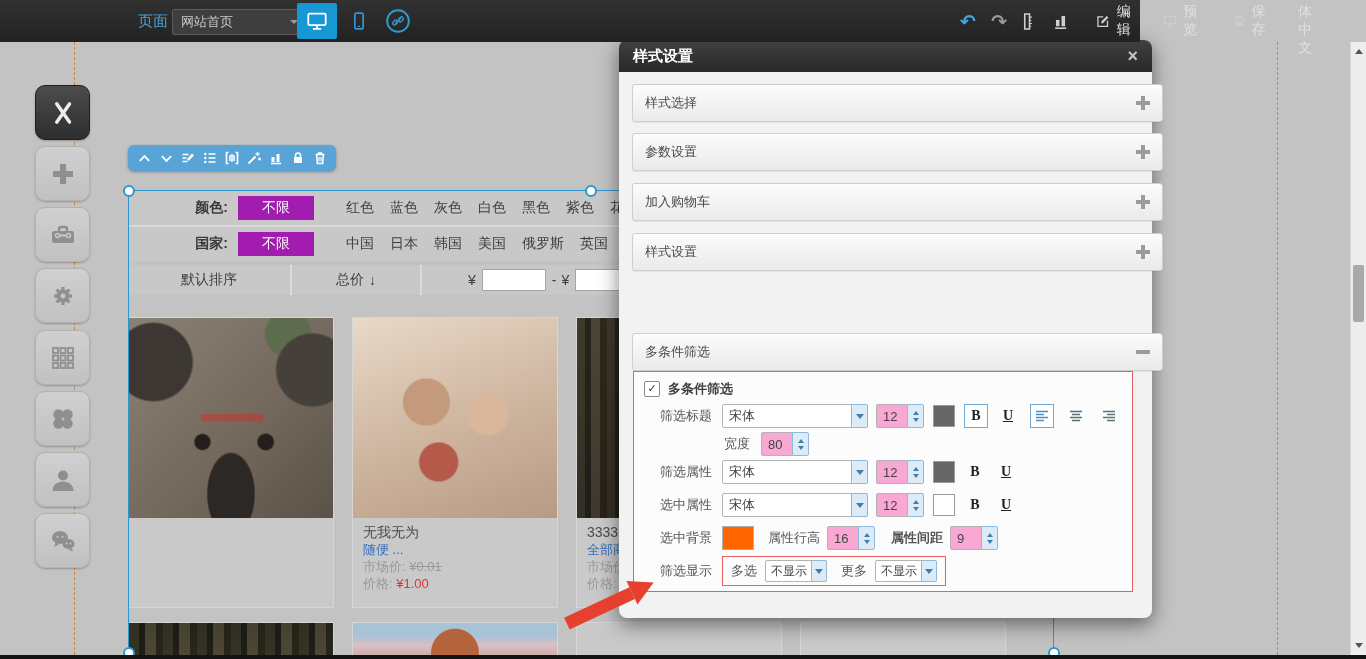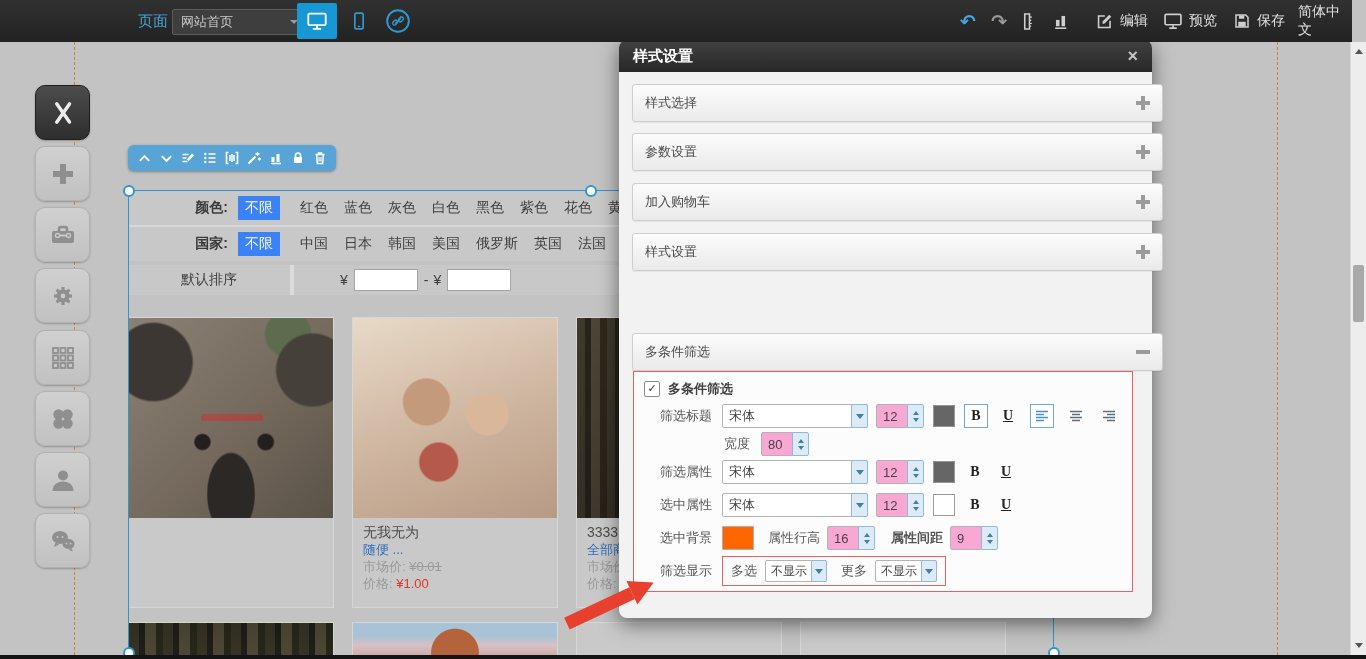--- a/index.html
+++ b/index.html
@@ -1,18 +1,18 @@
 <!DOCTYPE html>
 <html><head>
 <meta charset="utf-8">
 <style>
   html,body{margin:0;padding:0;width:1366px;height:659px;overflow:hidden;
     font-family:"Liberation Sans","DejaVu Sans",sans-serif;background:#c3c3c3;position:relative;}
   
-  .topbar{position:absolute;left:0;top:0;width:1352px;height:42px;
+  .topbar{position:absolute;left:0;top:0;width:1140px;height:42px;
     background:linear-gradient(#313131,#222);z-index:15;}
   .tb-label{position:absolute;top:12px;font-size:15px;color:#4aa0d4;}
   .tb-select{position:absolute;left:172px;top:9px;width:116px;height:24px;background:#3e3e3e;
     border:1px solid #5c5c5c;border-radius:2px;color:#c8c8c8;font-size:13px;line-height:24px;
     padding:0 8px;cursor:pointer;}
   .tb-select .caret{position:absolute;right:7px;top:10px;width:0;height:0;
     border:4px solid transparent;border-top-color:#9a9a9a;}
   .tb-devbtn{position:absolute;top:3px;height:36px;display:flex;align-items:center;justify-content:center;}
   .tb-ico{position:absolute;top:0;height:42px;display:flex;align-items:center;justify-content:center;cursor:pointer;}
   .tb-item{position:absolute;top:0;height:42px;display:flex;align-items:center;gap:6px;color:#e0e0e0;
@@ -33,21 +33,21 @@
   .fl-toolbar span{display:flex;align-items:center;justify-content:center;width:18px;height:18px;cursor:pointer;}
   
   .sel-line{position:absolute;background:#2e96cf;z-index:3;}
   .sel-handle{position:absolute;width:8px;height:8px;border:2px solid #2e96cf;background:#fff;
     border-radius:50%;z-index:3;cursor:pointer;}
   
   .filter-block{position:absolute;left:128px;top:191px;width:925px;height:70px;background:#c8c8c8;z-index:2;}
   .filter-row{height:34px;display:flex;align-items:center;font-size:14px;color:#3e3e3e;}
   .filter-row:first-child{border-bottom:2px solid #d8d8d8;}
   .f-label{width:100px;text-align:right;font-weight:bold;color:#3a3a3a;margin-right:10px;}
-  .chip-sel{background:#3b82f6;color:#fff;padding:3px 7px;margin-right:20px;cursor:pointer;}
+  .chip-sel{background:#a21caf;color:#fff;padding:3px 24px;margin-right:32px;cursor:pointer;}
   .f-opt{margin-right:16px;cursor:pointer;}
   
   .sort-bar{position:absolute;left:128px;top:265px;width:925px;height:30px;background:#c8c8c8;
     display:flex;align-items:stretch;font-size:14px;color:#3e3e3e;z-index:2;}
   .sort-cell{display:flex;align-items:center;justify-content:center;cursor:pointer;}
   .sort-div{width:2px;background:#dcdcdc;}
   .price-input{width:58px;height:18px;border:1px solid #a6a6a6;background:#fff;margin:0 6px;}
   
   .card{position:absolute;width:204px;background:#c9c9c9;border:1px solid #d6d6d6;z-index:2;cursor:pointer;}
   .card .img{width:204px;height:200px;}
@@ -396,20 +396,24 @@
     <span class="f-opt">法国</span>
     <span class="f-opt">德国</span>
   </div>
 </div>
 
 <div class="sort-bar">
   <div class="sort-cell" style="width:162px;">
     <span>默认排序</span>
   </div>
   <div class="sort-div"></div>
+  <div class="sort-cell" style="width:128px;gap:5px;">
+    <span>总价</span>
+    <span style="font-weight:bold;">↓</span>
+  </div>
   <div class="sort-div"></div>
   <div class="sort-cell" style="flex:1;justify-content:flex-start;padding-left:46px;">
     <span>¥</span>
     <input class="price-input" style="">
     <span>-</span>
     <span style="margin-left:5px;">¥</span>
     <input class="price-input" style="">
   </div>
 </div>
 

